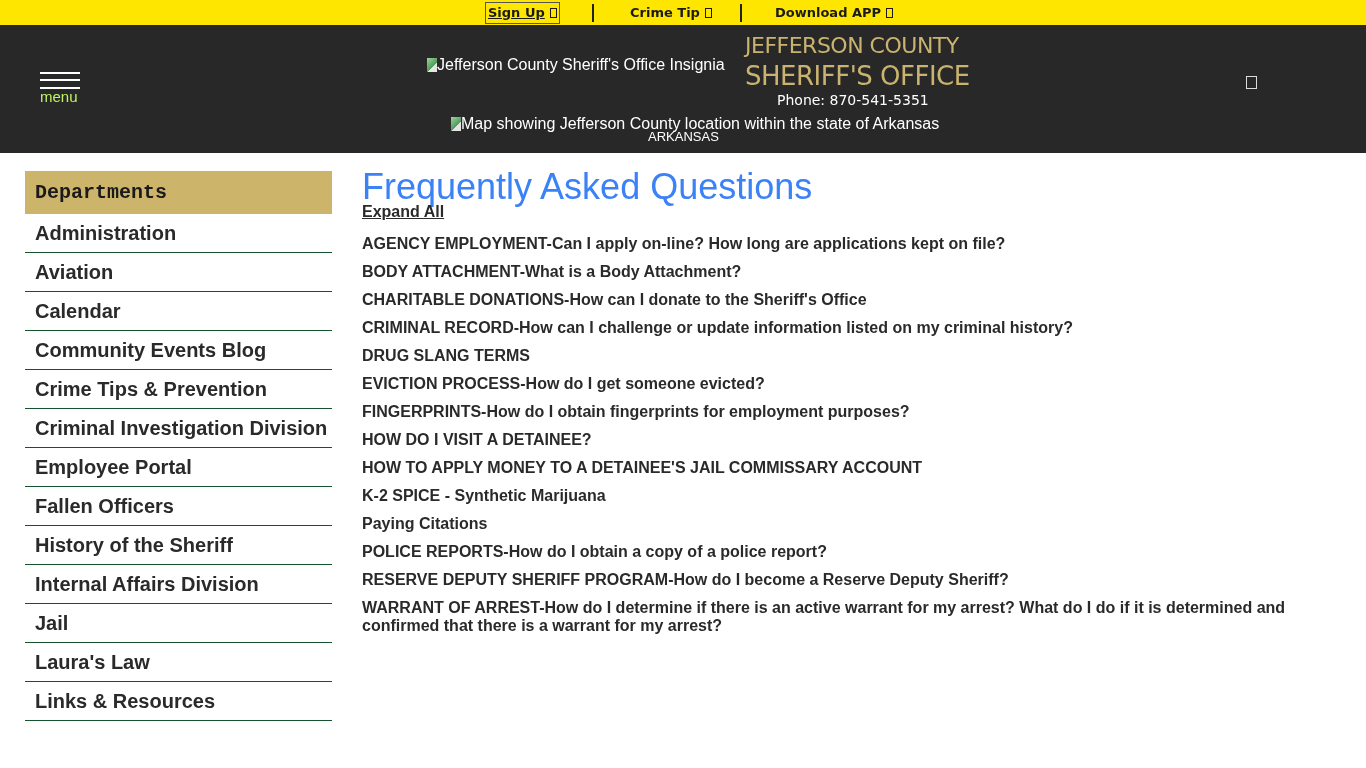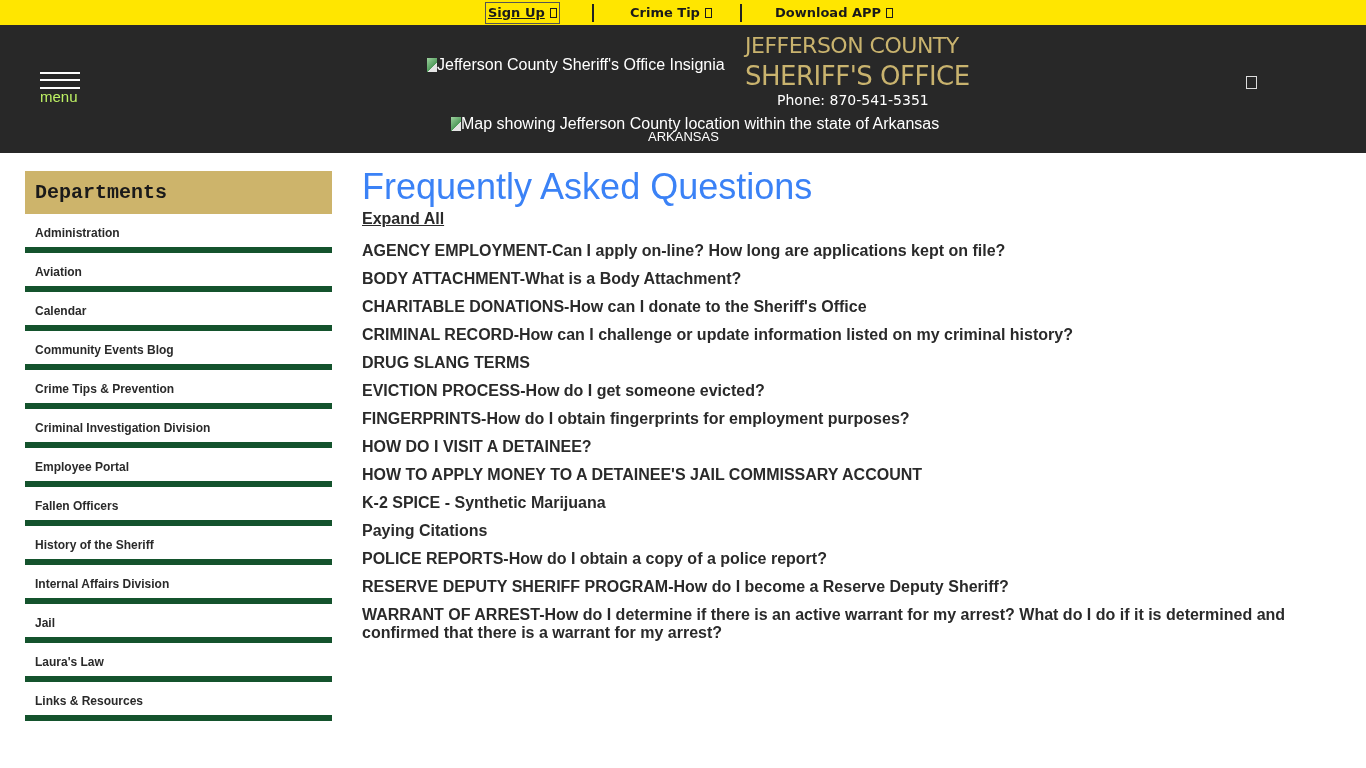--- a/index.html
+++ b/index.html
@@ -26,26 +26,26 @@
   .title { position: absolute; left: 745px; top: 5px; color: #c9b36e; font-family: "DejaVu Sans", sans-serif; font-size: 22px; line-height: 31px; letter-spacing: -0.5px; }
   .title .l2 { font-size: 26px; }
   .phone { position: absolute; left: 777px; top: 67px; color: #fff; font-family: "DejaVu Sans", sans-serif; font-size: 14px; }
   .mapimg { position: absolute; left: 436px; top: 90px; color: #fff; font-size: 16px; white-space: nowrap; padding-left: 15px; }
   .ark { position: absolute; left: 648px; top: 104px; color: #fff; font-size: 13px; }
   .search-btn { position: absolute; left: 1246px; top: 51px; width: 11px; height: 13px; border: 1.5px solid #ddd; cursor: pointer; }
 
   
   .sidebar { position: absolute; left: 25px; top: 171px; width: 307px; }
   .side-head { height: 43px; background: #cdb46b; padding-left: 10px; line-height: 43px; font-weight: bold; font-size: 20px; color: #1a1a1a; font-family: Liberation Mono, monospace; }
-  .side-item { height: 39px; border-bottom: 6px solid #14532d; padding-left: 10px; line-height: 38px; font-weight: bold; font-size: 12px; color: #2a2a2a; cursor: pointer; }
+  .side-item { height: 39px; border-bottom: 1px solid #14532d; padding-left: 10px; line-height: 38px; font-weight: bold; font-size: 20px; color: #2a2a2a; cursor: pointer; }
 
   
   .main { position: absolute; left: 362px; top: 171px; width: 980px; }
   .page-title { font-size: 36px; font-weight: normal; color: #3b82f6; line-height: 32px; }
-  .expand { display: inline-block; margin-top: 7px; font-size: 16px; font-weight: bold; color: #2a2a2a; text-decoration: underline; cursor: pointer; }
+  .expand { display: inline-block; font-size: 16px; font-weight: bold; color: #2a2a2a; text-decoration: underline; cursor: pointer; }
   .faq-list { margin-top: 14px; }
   .faq { font-size: 16px; font-weight: bold; color: #2a2a2a; line-height: 18px; margin-bottom: 10px; cursor: pointer; }
 </style>
 </head>
 <body>
 
 <div class="topbar">
   <a class="link signup"><span>Sign Up</span><span class="ico"></span></a>
   <span class="sep" style="left:592px"></span>
   <a class="link crimetip"><span>Crime Tip</span><span class="ico"></span></a>

